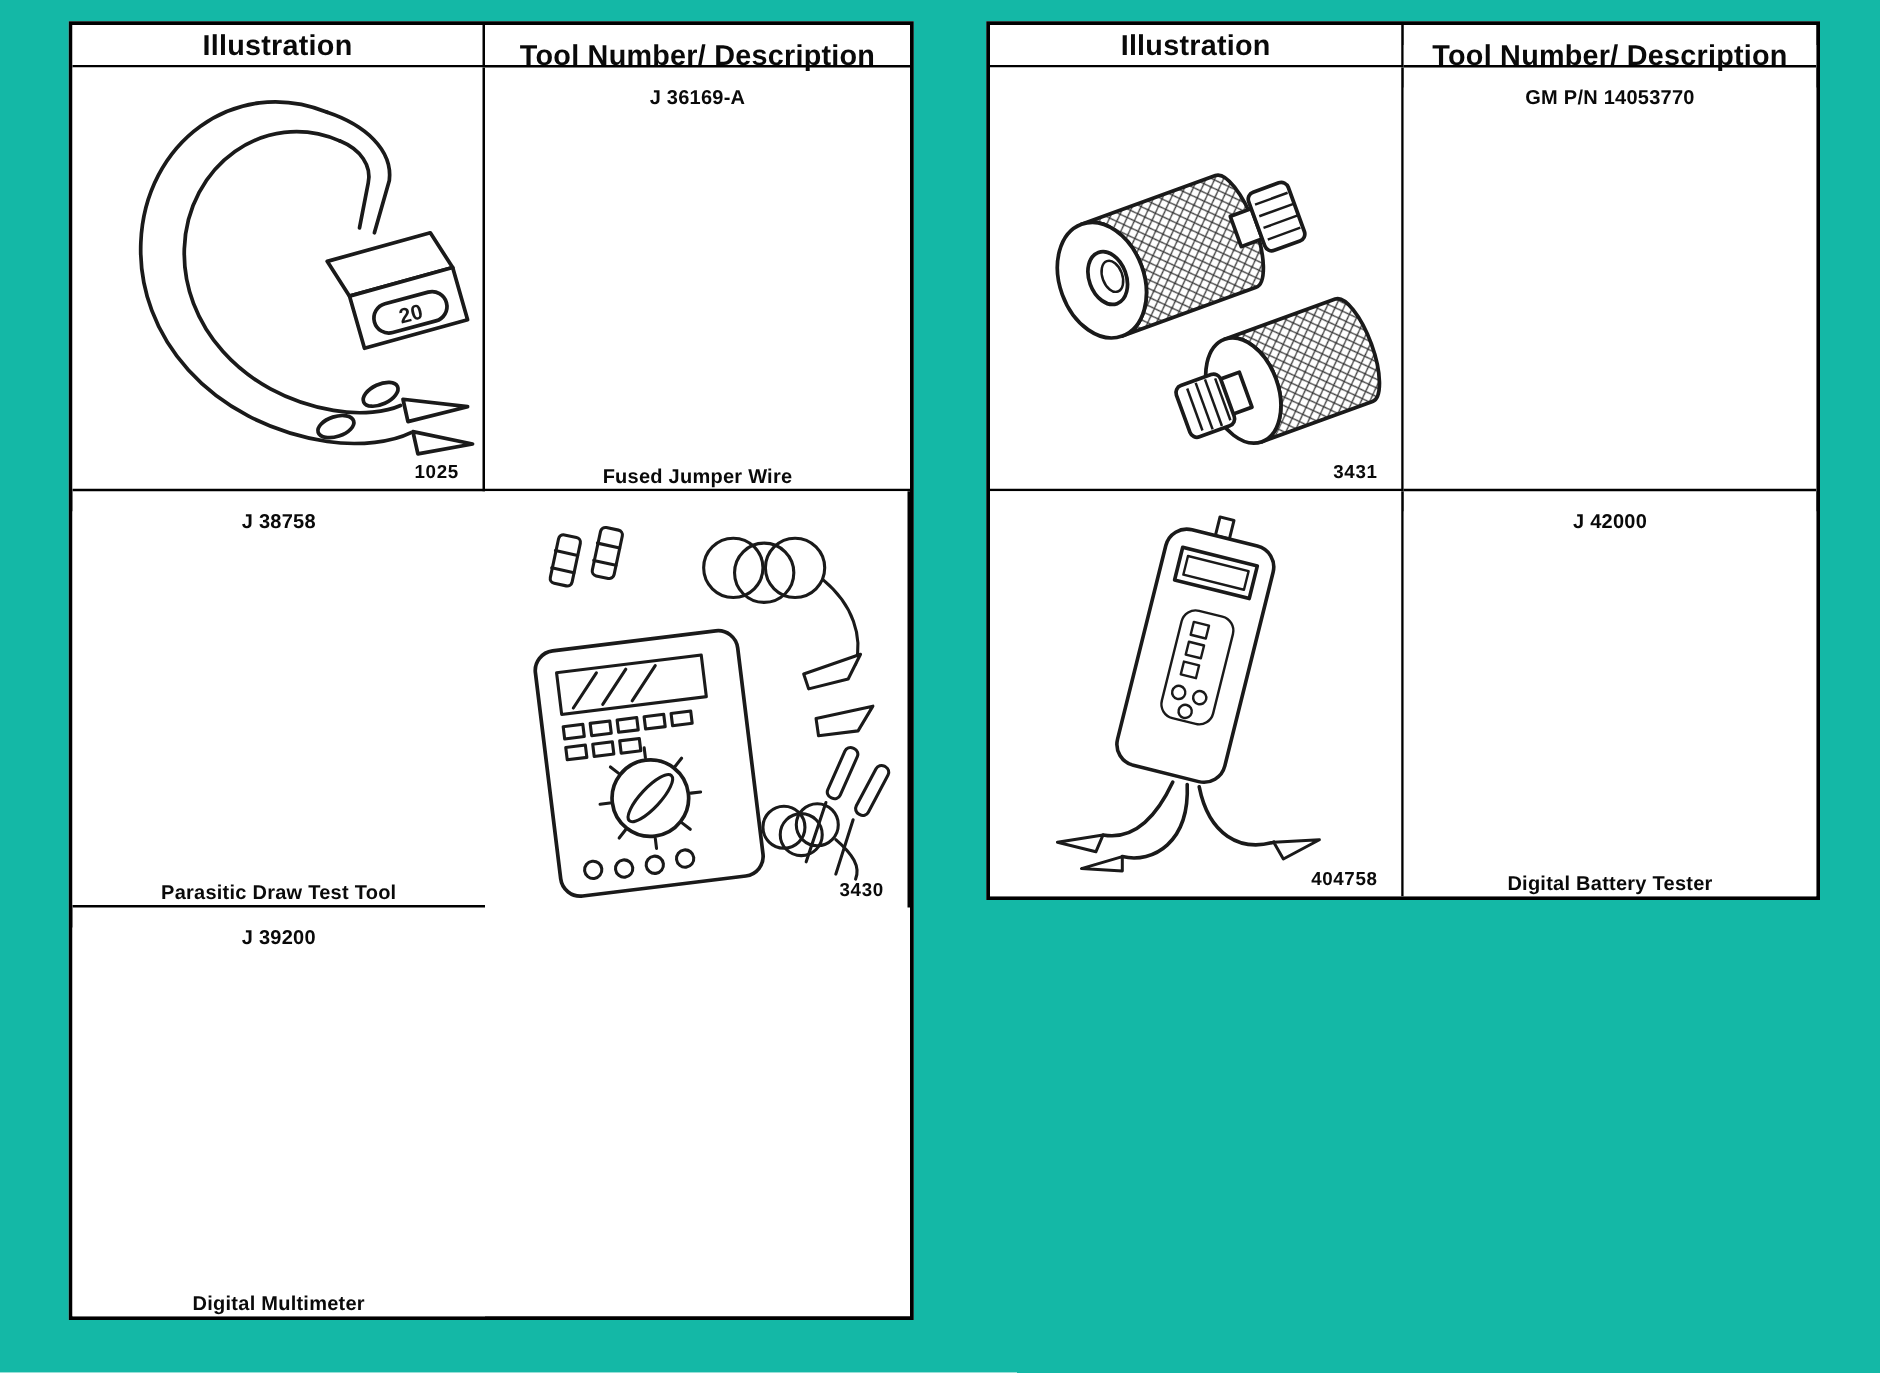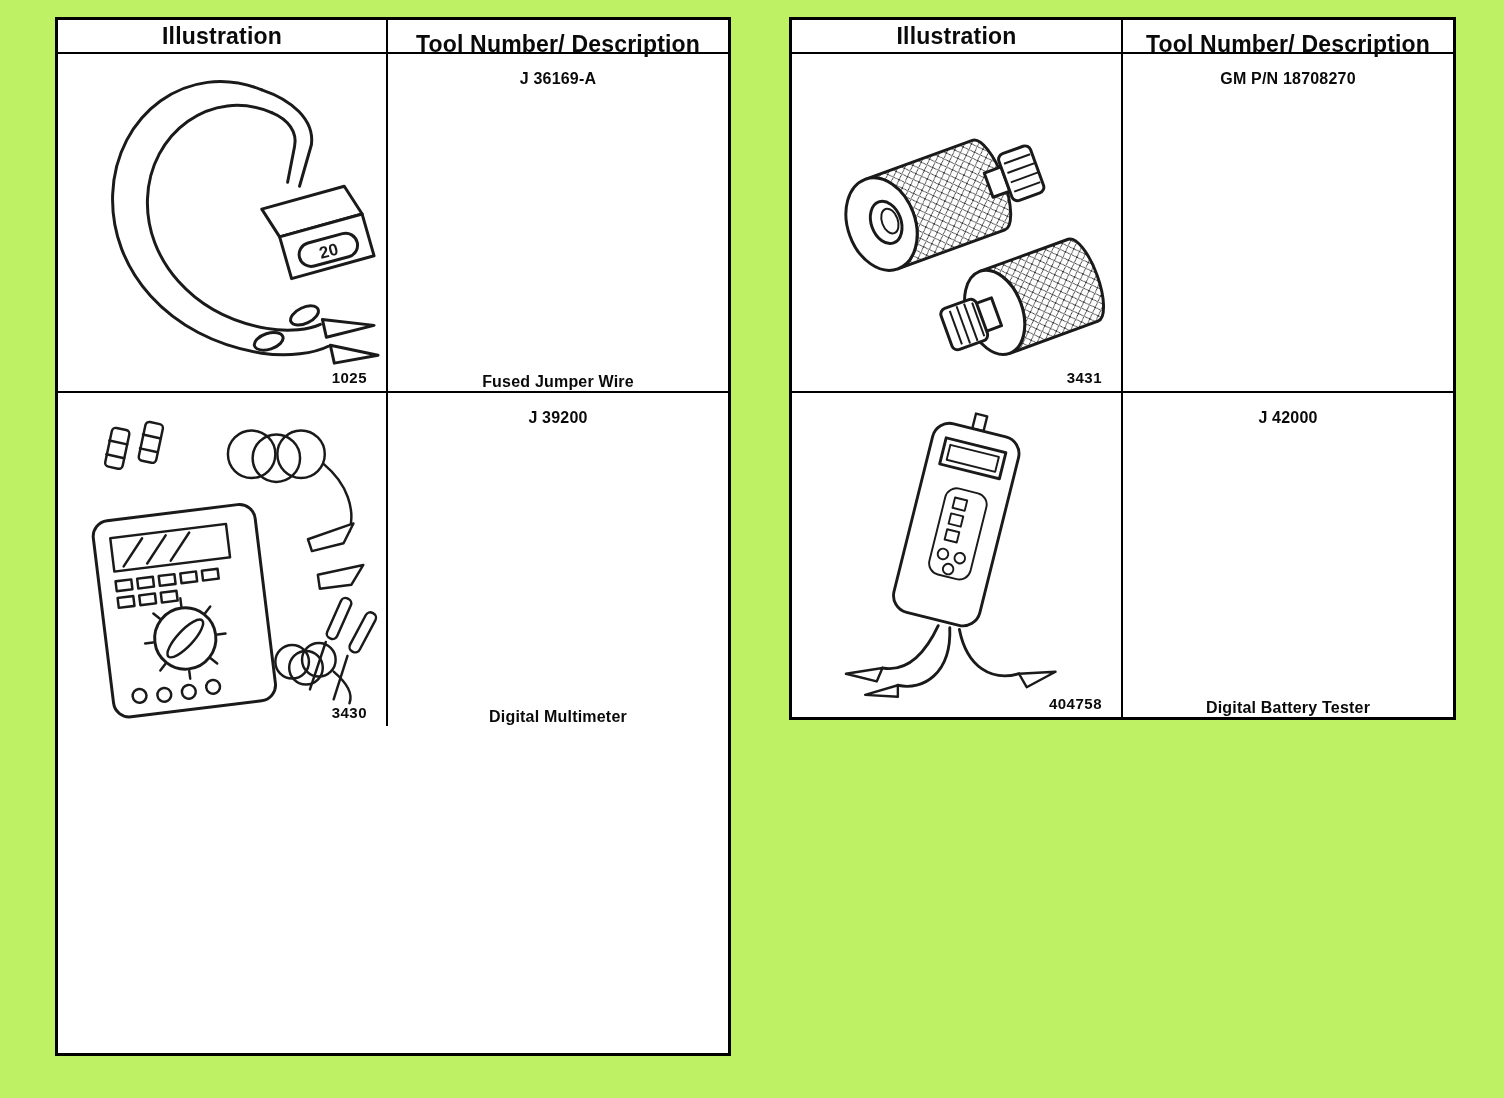--- a/index.html
+++ b/index.html
@@ -2,21 +2,21 @@
 <html><head>
 <meta charset="utf-8">
 <style>
   * { margin:0; padding:0; box-sizing:border-box; }
   html,body { background:#ffffff; }
   body {
     width:1504px; height:1098px;
     font-family:"Liberation Sans", sans-serif;
     color:#0a0a0a;
   }
-  .page { position:relative; width:1504px; height:1098px; background:#bef264; overflow:hidden; }
+  .page { position:relative; width:1504px; height:1098px; background:#14b8a6; overflow:hidden; }
 
   .tool-table {
     position:absolute;
     display:grid;
     border:3px solid #000;
     background:#fff;
   }
   #table-left  { left:55px;  top:17px; width:676px; height:1039px;
                  grid-template-columns:330px 1fr;
                  grid-template-rows:34px 339px 333px 1fr; }
@@ -74,20 +74,24 @@
           <path d="M274,292 L322,302 L278,310 Z"></path>
         </g>
       </svg>
       <span class="fig">1025</span>
     </div>
     <div class="cell desc last-col">
       <div>J 36169-A</div>
       <div>Fused Jumper Wire</div>
     </div>
 
+    <div class="cell desc last-col">
+      <div>J 38758</div>
+      <div>Parasitic Draw Test Tool</div>
+    </div>
 
     <div class="cell ill last-row">
       <svg viewBox="0 0 330 337" preserveAspectRatio="xMidYMid meet">
         <g fill="none" stroke="#1a1a1a" stroke-width="2.5" stroke-linecap="round" stroke-linejoin="round">
           <g fill="#ffffff">
             <rect x="50" y="36" width="18" height="40" rx="4" transform="rotate(12 59 56)"></rect>
             <rect x="84" y="30" width="18" height="40" rx="4" transform="rotate(12 93 50)"></rect>
           </g>
           <line x1="51" y1="48" x2="69" y2="52"></line>
           <line x1="48" y1="62" x2="66" y2="66"></line>
@@ -183,21 +187,21 @@
             <line x1="158" y1="232" x2="158" y2="268" stroke-width="2"></line>
             <line x1="166" y1="230" x2="166" y2="270" stroke-width="2"></line>
             <line x1="174" y1="230" x2="174" y2="270" stroke-width="2"></line>
             <line x1="182" y1="232" x2="182" y2="268" stroke-width="2"></line>
           </g>
         </g>
       </svg>
       <span class="fig">3431</span>
     </div>
     <div class="cell desc last-col">
-      <div>GM P/N 18708270</div>
+      <div>GM P/N 14053770</div>
     </div>
 
     <div class="cell ill last-row">
       <svg viewBox="0 0 330 337" preserveAspectRatio="xMidYMid meet">
         <g fill="none" stroke="#1a1a1a" stroke-width="3" stroke-linecap="round" stroke-linejoin="round">
           <g transform="rotate(14 165 140)">
             <rect x="156" y="20" width="12" height="16" fill="#ffffff" stroke-width="2.5"></rect>
             <rect x="118" y="36" width="92" height="202" rx="18" fill="#ffffff"></rect>
             <rect x="132" y="52" width="64" height="28" fill="#ffffff"></rect>
             <rect x="138" y="58" width="52" height="16" stroke-width="2"></rect>

